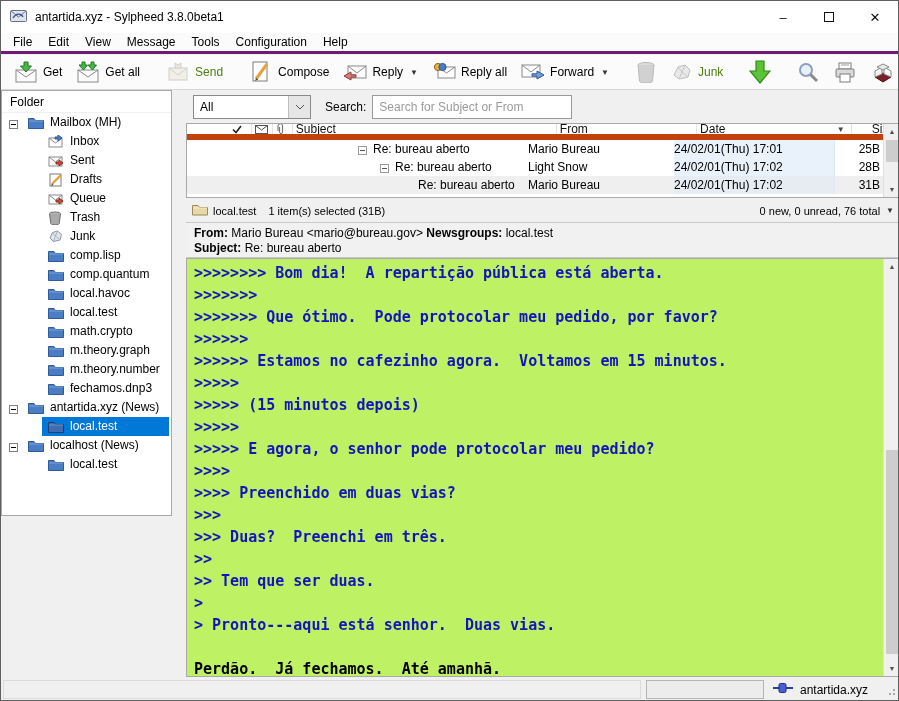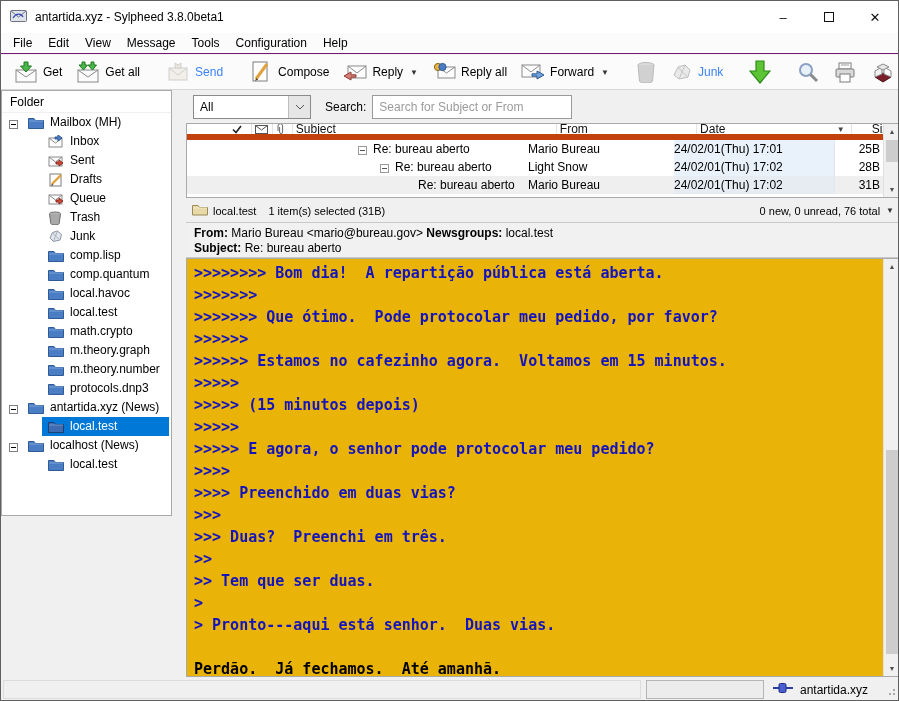--- a/index.html
+++ b/index.html
@@ -8,27 +8,27 @@
   .window { position:absolute; left:0; top:0; width:899px; height:701px; background:#f0f0f0; border:1px solid #5f5f5f; overflow:hidden; }
 
   
   .titlebar { position:absolute; left:0; top:0; width:897px; height:32px; background:#ffffff; display:flex; align-items:center; }
   .titlebar .appicon { margin:0 8px 0 9px; }
   .titlebar .title { flex:1; font-size:12px; color:#000; }
   .wbtns { display:flex; height:32px; }
   .wbtn { width:46px; height:32px; display:flex; align-items:center; justify-content:center; font-size:13px; color:#111; }
 
   
-  .menubar { position:absolute; left:0; top:32px; width:897px; height:21px; background:#fbfbfb; display:flex; align-items:center; border-bottom:1px solid #701a75; padding-left:4px; }
+  .menubar { position:absolute; left:0; top:32px; width:897px; height:21px; background:#fbfbfb; display:flex; align-items:center; border-bottom:3px solid #701a75; padding-left:4px; }
   .menuitem { padding:2px 8px; color:#000; }
 
   
   .toolbar { position:absolute; left:0; top:54px; width:897px; height:35px; background:#fbfbfb; border-bottom:1px solid #d6d6d6; display:flex; align-items:center; padding-left:6px; }
   .tbtn { display:flex; align-items:center; gap:5px; padding:3px 7px; border-radius:2px; color:#000; white-space:nowrap; }
-  .tbtn.disabled { color:#3b82f6; }
+  .tbtn.disabled { color:#4d7c0f; }
   .tbtn svg { display:block; }
   .tsep { width:1px; height:24px; background:#d0d0d0; margin:0 6px; }
   .ddarrow { font-size:8px; color:#333; margin-left:2px; }
 
   
   .folderpane { position:absolute; left:0; top:89px; width:171px; height:426px; background:#ffffff; border:1px solid #a9a9a9; overflow:hidden; }
   .treeheader { height:22px; line-height:22px; padding-left:8px; color:#000; background:#ffffff; border-bottom:1px solid #f0f0f0; }
   .ti { height:19px; display:flex; align-items:center; position:relative; }
   .ti .exp { position:absolute; left:7px; top:5px; width:9px; height:9px; }
   .ti .ico { position:absolute; top:3px; }
@@ -71,21 +71,21 @@
   .liststatus .fname { margin-left:5px; }
   .liststatus .selinfo { margin-left:12px; }
   .liststatus .totals { margin-left:auto; }
   .liststatus .tsarrow { font-size:8px; color:#333; margin-left:6px; }
 
   
   .msgheaders { position:absolute; left:0; top:132px; width:714px; height:36px; background:#f1f1f1; border-top:1px solid #c9c9c9; border-bottom:1px solid #c9c9c9; padding:3px 8px; line-height:15px; }
   .msgheaders b { font-weight:bold; }
 
   
-  .bodywrap { position:absolute; left:0; top:168px; width:714px; height:419px; background:#eab308; border:1px solid #a9a9a9; overflow:hidden; }
+  .bodywrap { position:absolute; left:0; top:168px; width:714px; height:419px; background:#bef264; border:1px solid #a9a9a9; overflow:hidden; }
   .bodytext { position:absolute; left:7px; top:3px; right:20px; font-family:"DejaVu Sans Mono","Liberation Mono",monospace; font-size:15px; font-weight:bold; line-height:22px; }
   .bl { white-space:pre; min-height:22px; color:#1414bd; }
   .bl.plain { color:#000; }
 
   
   .statusbar { position:absolute; left:0; top:677px; width:897px; height:23px; background:#f0f0f0; display:flex; align-items:center; }
   .sbmsg { position:absolute; left:2px; top:2px; width:638px; height:19px; border:1px solid #dcdcdc; }
   .sbprog { position:absolute; left:645px; top:2px; width:118px; height:19px; border:1px solid #b5b5b5; background:#ececec; }
   .sbaccount { position:absolute; left:772px; top:0; height:23px; display:flex; align-items:center; gap:7px; }
   .grip { position:absolute; right:2px; bottom:2px; }
@@ -366,21 +366,21 @@
             <path d="M0.5 2.5 h5.5 l1.5 2 h8 v8 h-15 z" fill="#4a7dc4" stroke="#2e5a96"></path>
             <path d="M1 5 h14" stroke="#7ba4d8"></path>
           </svg></span>
       <span class="lbl">m.theory.number</span>
     </div>
     <div class="ti d1">
       <span class="ico"><svg width="16" height="13" viewBox="0 0 16 13">
             <path d="M0.5 2.5 h5.5 l1.5 2 h8 v8 h-15 z" fill="#4a7dc4" stroke="#2e5a96"></path>
             <path d="M1 5 h14" stroke="#7ba4d8"></path>
           </svg></span>
-      <span class="lbl">protocols.dnp3</span>
+      <span class="lbl">fechamos.dnp3</span>
     </div>
     <div class="ti d0">
       <span class="exp"><svg width="9" height="9">
             <rect x="0.5" y="0.5" width="8" height="8" fill="#fff" stroke="#808080"></rect>
             <line x1="2" y1="4.5" x2="7" y2="4.5" stroke="#000"></line>
           </svg></span>
       <span class="ico"><svg width="16" height="13" viewBox="0 0 16 13">
             <path d="M0.5 2.5 h5.5 l1.5 2 h8 v8 h-15 z" fill="#4a7dc4" stroke="#2e5a96"></path>
             <path d="M1 5 h14" stroke="#7ba4d8"></path>
           </svg></span>

